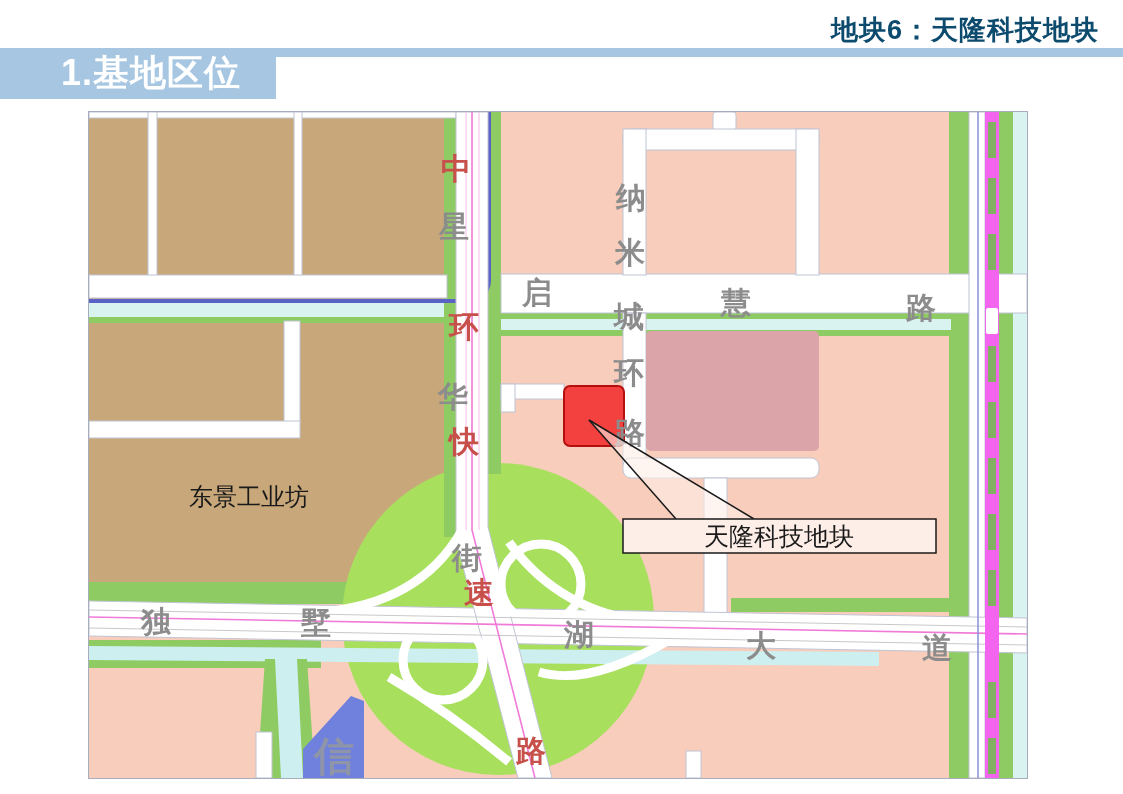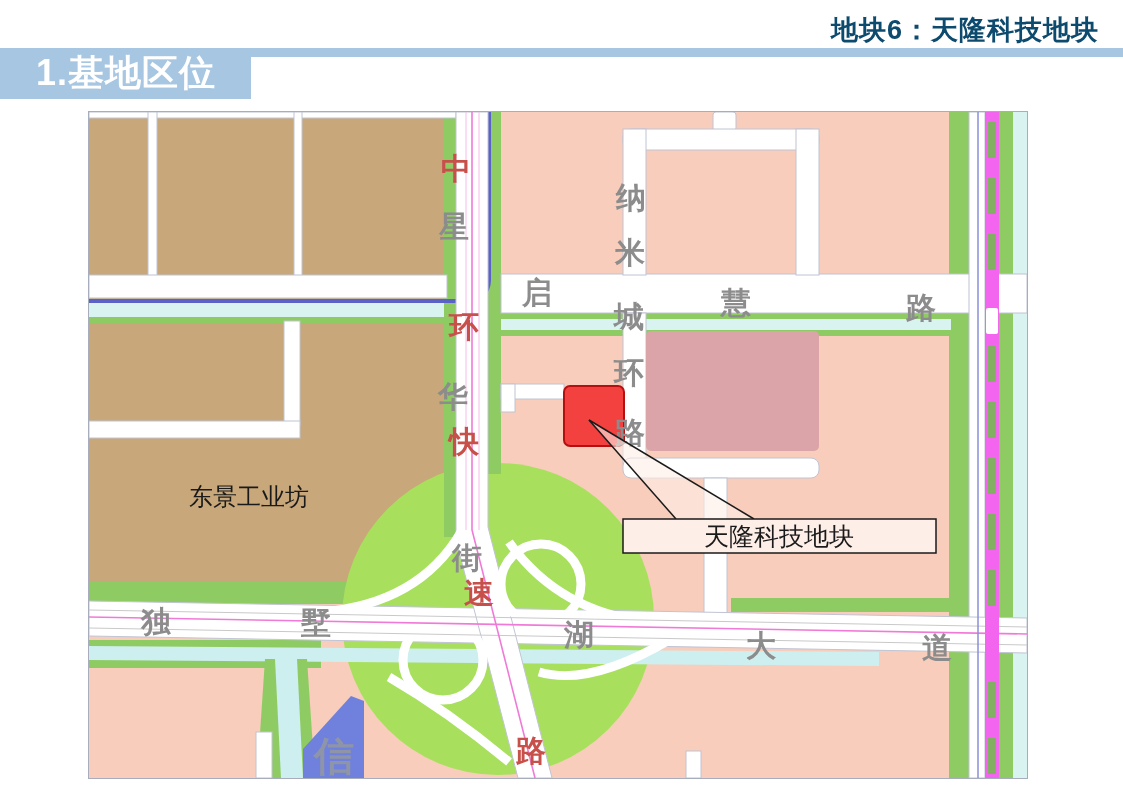--- a/index.html
+++ b/index.html
@@ -2,21 +2,21 @@
 <html><head>
 <meta charset="utf-8">
 <style>
   html,body{margin:0;padding:0;background:#fff;}
   #slide{position:relative;width:1123px;height:794px;background:#ffffff;overflow:hidden;
          font-family:"Liberation Sans","DejaVu Sans",sans-serif;}
   #slide-title{position:absolute;top:12px;right:24px;font-size:27px;font-weight:700;color:#0c4a6e;
                letter-spacing:1px;}
   #top-rule{position:absolute;left:0;top:48px;width:1123px;height:9px;background:#a6c6e2;}
   #section-banner{position:absolute;left:0;top:48px;width:251px;height:51px;background:#a6c6e2;
-                  display:flex;align-items:center;}
+                  display:flex;align-items:center;padding-left:25px;}
   #section-banner span{color:#ffffff;font-size:36px;font-weight:700;padding-left:36px;letter-spacing:1px;}
   #map-wrap{position:absolute;left:88px;top:111px;width:938px;height:666px;border:1px solid #a8adbd;
             box-sizing:content-box;}
   svg{display:block;}
   .lbl-gray{fill:#8c8c8c;font-size:30px;font-weight:700;}
   .lbl-red{fill:#c7504b;font-size:30px;font-weight:700;}
   .lbl-black{fill:#1a1a1a;font-size:24px;font-weight:400;}
   .lbl-callout{fill:#1a1a1a;font-size:25px;font-weight:400;}
   .lbl-xin{fill:#8f95a8;font-size:40px;font-weight:700;}
   text{font-family:"Liberation Sans","DejaVu Sans",sans-serif;}

